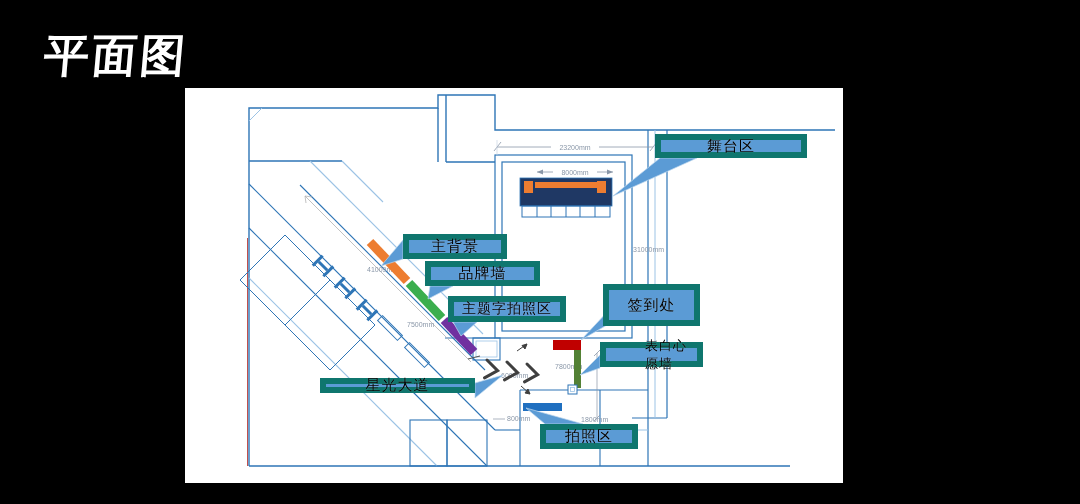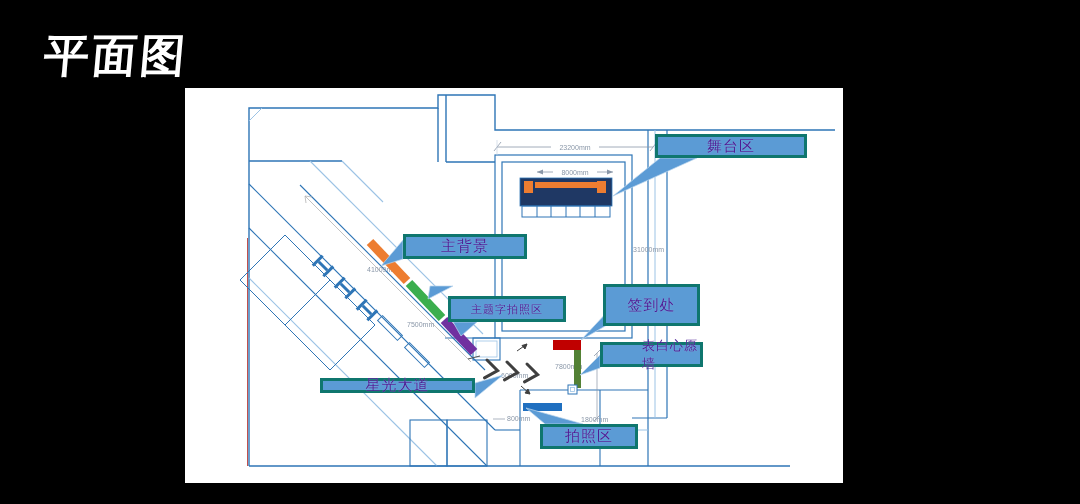--- a/index.html
+++ b/index.html
@@ -10,29 +10,29 @@
   .slide-title{
     position:absolute;left:44px;top:26px;margin:0;
     color:#fff;font-size:45px;font-weight:bold;letter-spacing:3px;
     transform:skewX(-5deg);
   }
   .canvas{
     position:absolute;left:185px;top:88px;width:658px;height:395px;background:#fff;
   }
   .canvas svg{position:absolute;left:0;top:0;}
   .callout{
-    position:absolute;background:#5B9BD5;border:3px solid #0f766e;color:#4c1d95;
+    position:absolute;background:#5B9BD5;border:6px solid #0f766e;color:#000000;
     display:flex;align-items:center;justify-content:center;
     font-size:15px;letter-spacing:1px;box-sizing:border-box;z-index:3;
     text-shadow:0 0 1px rgba(255,255,255,.4);
   }
   .co-stage   {left:470px;top:46px;width:152px;height:24px;}
-  .co-backdrop{left:218px;top:146px;width:124px;height:25px;}
+  .co-backdrop{left:218px;top:146px;width:104px;height:25px;}
   .co-brand   {left:240px;top:173px;width:115px;height:25px;}
-  .co-theme   {left:263px;top:208px;width:118px;height:26px;font-size:11px;}
+  .co-theme   {left:263px;top:208px;width:118px;height:26px;font-size:14px;}
   .co-checkin {left:418px;top:196px;width:97px;height:42px;}
   .co-wish    {left:415px;top:254px;width:103px;height:25px;font-size:13px;padding-left:39px;}
   .co-avenue  {left:135px;top:290px;width:155px;height:15px;}
   .co-photo   {left:355px;top:336px;width:98px;height:25px;}
   .dim{font-size:7px;fill:#8A97A8;}
 </style>
 </head>
 <body>
 
 <h1 class="slide-title">平面图</h1>
@@ -186,18 +186,19 @@
       <polygon points="268,234 292,234 276,248"></polygon>
       <polygon points="424,222 448,222 396,252"></polygon>
       <polygon points="415,267 415,280 395,287"></polygon>
       <polygon points="290,295 290,310 318,287"></polygon>
       <polygon points="360,336 398,336 341,320"></polygon>
     </g>
   </svg>
 
   <div class="callout co-stage">舞台区</div>
   <div class="callout co-backdrop">主背景</div>
+  <div class="callout co-brand">品牌墙</div>
   <div class="callout co-theme">主题字拍照区</div>
   <div class="callout co-checkin">签到处</div>
   <div class="callout co-wish">表白心愿墙</div>
   <div class="callout co-avenue">星光大道</div>
   <div class="callout co-photo">拍照区</div>
 </div>
 
 </body></html>

